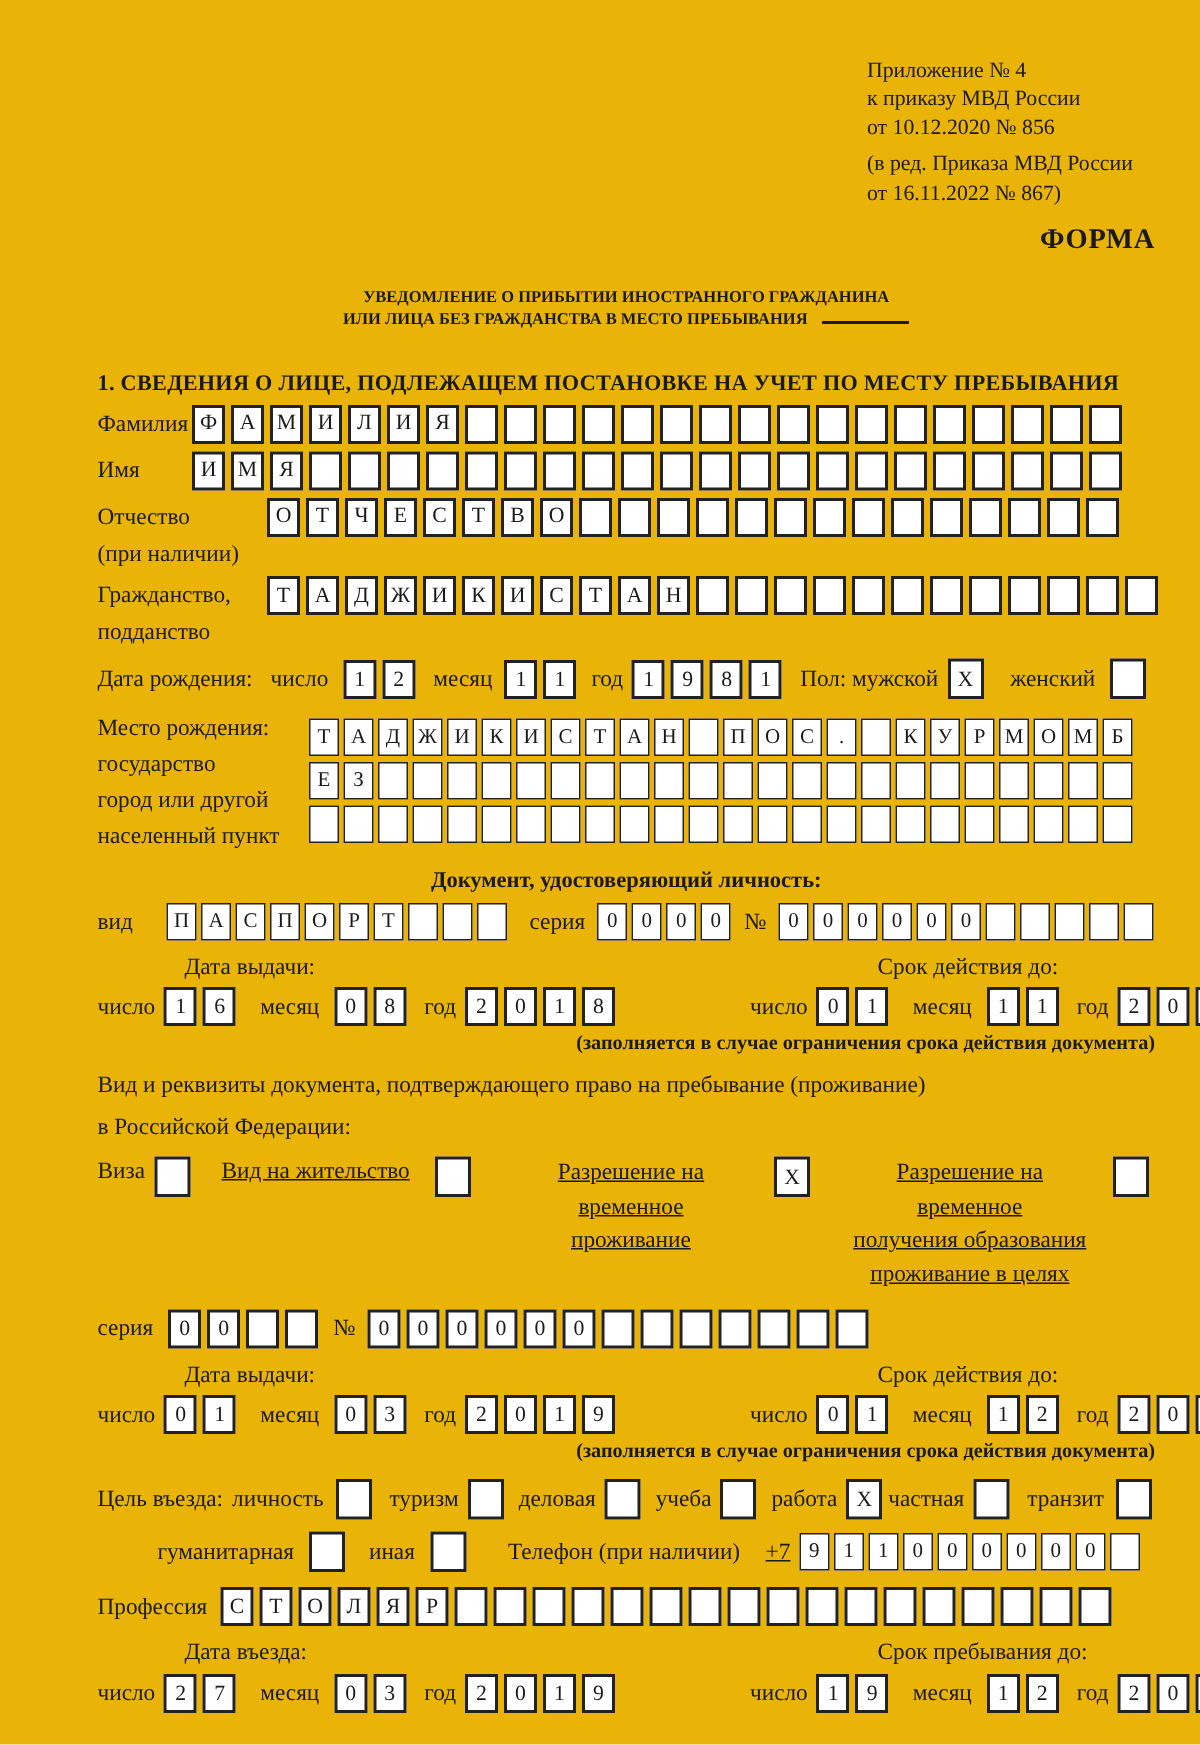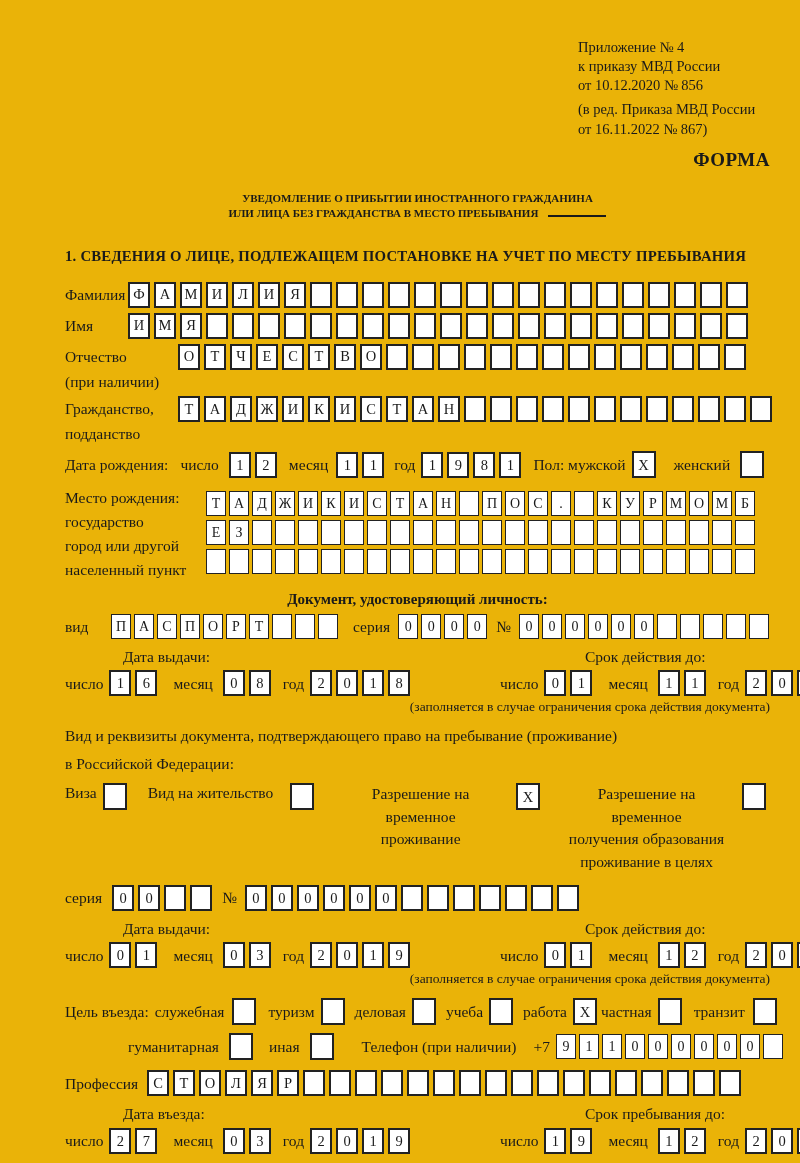--- a/index.html
+++ b/index.html
@@ -18,41 +18,41 @@
   .frow{display:flex;align-items:center;flex-wrap:nowrap;margin-top:5px;}
   .frow.top{align-items:center;}
   .lbl{white-space:nowrap;}
   .lblcol div{line-height:1.55;}
   .w63{width:63px;flex:none;}
   .w112{width:113px;flex:none;}
   .w80{width:82px;flex:none;}
   .w140{width:141px;flex:none;}
   .w45{width:46px;flex:none;}
   .ml6{margin-left:6px;} .ml8{margin-left:8px;} .ml10{margin-left:10px;}
-  .ml12{margin-left:12px;} .ml14{margin-left:14px;} .ml18{margin-left:17px;}
+  .ml12{margin-left:12px;} .ml14{margin-left:14px;} .ml18{margin-left:17px;text-decoration:underline;}
   .ml24{margin-left:24px;}
   .boxes{display:inline-flex;flex-wrap:nowrap;}
   .cell{
     box-sizing:border-box;display:inline-flex;align-items:center;justify-content:center;
     width:22px;height:26px;border:2px solid #222;margin-right:4px;flex:none;
     font-size:14.5px;background:#fff;
   }
   .cell.sm{width:20px;height:25px;border-width:1.8px;margin-right:3px;font-size:14px;}
   .cell.lg{width:24px;height:27px;}
   .rowstack .boxes{display:flex;margin-bottom:4px;}
   .sublbl{margin-top:2px;}
   .dochead{text-align:center;font-weight:bold;font-size:15px;margin-top:8px;}
   .dates{display:flex;margin-top:8px;}
   .dcol-l{width:390px;flex:none;}
   .dcol-r{flex:1;}
   .dhead{margin-bottom:4px;}
   .dhead-l{margin-left:58px;}
   .dhead-r{margin-left:130px;}
   .drow{display:flex;align-items:center;flex-wrap:nowrap;}
-  .note{text-align:right;font-size:13.5px;margin-top:3px;}
+  .note{text-align:right;font-size:13.5px;margin-top:3px;font-weight:bold;}
   .cbrow{display:flex;align-items:flex-start;flex-wrap:nowrap;margin-top:10px;}
   .cb-lbl{text-align:center;line-height:1.45;}
   .mt8{margin-top:8px;} .mt10{margin-top:10px;} .mt12{margin-top:12px;}
 </style>
 </head>
 <body>
 
 <div class="page">
 
   <div class="hdr">
@@ -66,21 +66,21 @@
 
   <div class="title">
     <div>УВЕДОМЛЕНИЕ О ПРИБЫТИИ ИНОСТРАННОГО ГРАЖДАНИНА</div>
     <div>
       <span>ИЛИ ЛИЦА БЕЗ ГРАЖДАНСТВА В МЕСТО ПРЕБЫВАНИЯ</span><span class="uline"></span>
     </div>
   </div>
 
   <div class="sec">1. СВЕДЕНИЯ О ЛИЦЕ, ПОДЛЕЖАЩЕМ ПОСТАНОВКЕ НА УЧЕТ ПО МЕСТУ ПРЕБЫВАНИЯ</div>
 
-  <div class="frow" style="margin-top:16px">
+  <div class="frow" style="margin-top:4px">
     <span class="lbl w63">Фамилия</span>
     <span class="boxes">
         <span class="cell">Ф</span>
         <span class="cell">А</span>
         <span class="cell">М</span>
         <span class="cell">И</span>
         <span class="cell">Л</span>
         <span class="cell">И</span>
         <span class="cell">Я</span>
         <span class="cell"></span>
@@ -492,21 +492,21 @@
             <span class="cell">0</span>
             <span class="cell">2</span>
           </span>
       </div>
     </div>
   </div>
   <div class="note">(заполняется в случае ограничения срока действия документа)</div>
 
   <div class="frow mt10">
     <span class="lbl">Цель въезда:</span>
-    <span class="lbl ml6">служебная</span>
+    <span class="lbl ml6">личность</span>
     <span class="boxes ml8">
         <span class="cell lg"></span>
       </span>
     <span class="lbl ml8">туризм</span>
     <span class="boxes ml6">
         <span class="cell lg"></span>
       </span>
     <span class="lbl ml6">деловая</span>
     <span class="boxes ml6">
         <span class="cell lg"></span>
@@ -521,21 +521,21 @@
       </span>
     <span class="lbl">частная</span>
     <span class="boxes ml6">
         <span class="cell lg"></span>
       </span>
     <span class="lbl ml8">транзит</span>
     <span class="boxes ml8">
         <span class="cell lg"></span>
       </span>
   </div>
-  <div class="frow mt8" style="margin-left:63px">
+  <div class="frow mt8" style="margin-left:40px">
     <span class="lbl">гуманитарная</span>
     <span class="boxes ml10">
         <span class="cell lg"></span>
       </span>
     <span class="lbl ml12">иная</span>
     <span class="boxes ml10">
         <span class="cell lg"></span>
       </span>
     <span class="lbl ml24">Телефон (при наличии)</span>
     <span class="lbl ml18">+7</span>

